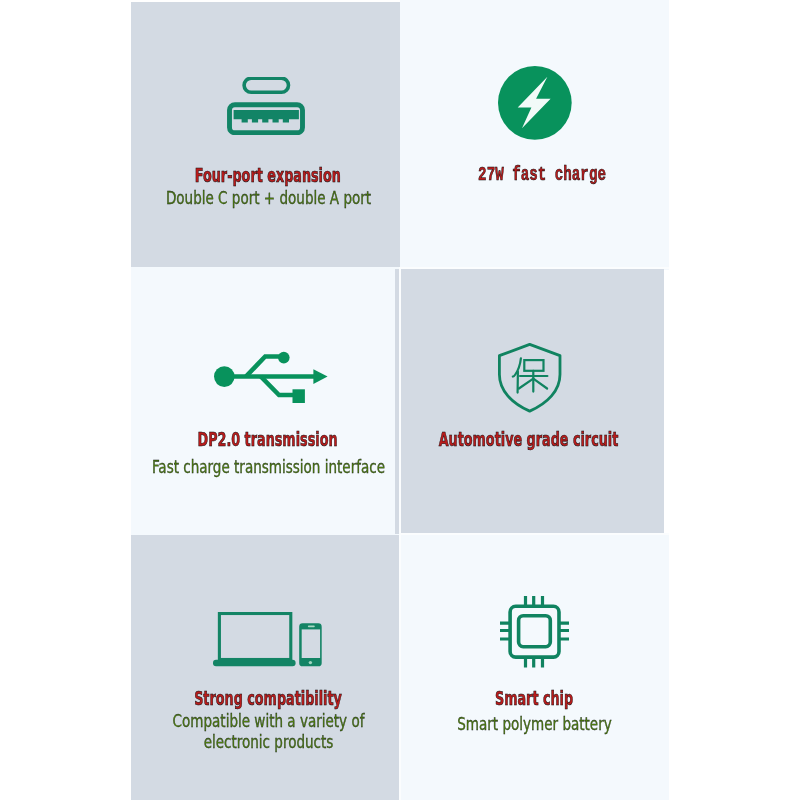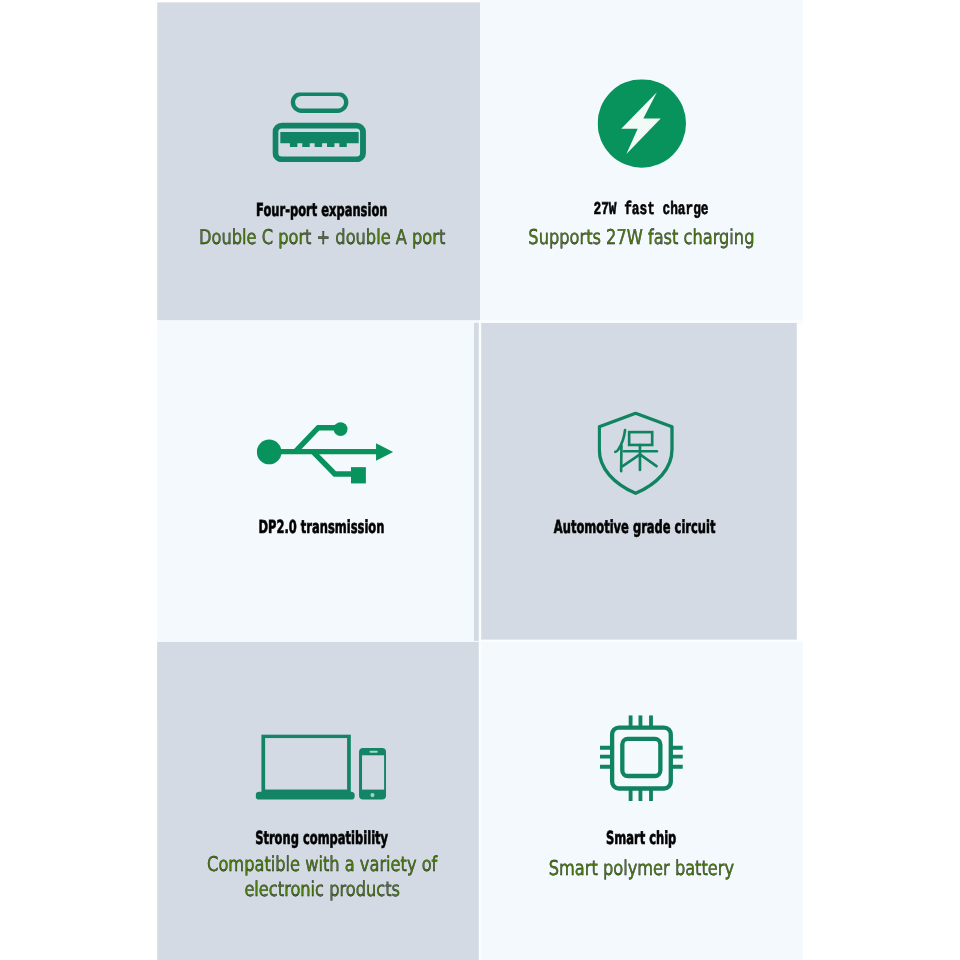--- a/index.html
+++ b/index.html
@@ -15,21 +15,21 @@
   .c2{left:0;top:265px;height:332px;}
   .c3{left:264px;top:267px;height:265px;}
   .c4{left:0;top:533px;height:267px;}
   .c5{left:269px;top:532px;height:267px;}
   .seam{position:absolute;background:#fbfdfe;}
   .iconwrap{position:absolute;display:flex;
             align-items:center;justify-content:center;}
   .txt{position:absolute;left:-60px;width:389px;text-align:center;}
   .c0 .txt,.c2 .txt,.c4 .txt{left:-57.5px;}
   .title{font-family:"DejaVu Sans Condensed","DejaVu Sans",sans-serif;font-weight:bold;
-         font-size:15px;line-height:22.77px;color:#000000;white-space:nowrap;
+         font-size:20px;line-height:22.77px;color:#b91c1c;white-space:nowrap;
          -webkit-text-stroke:0.55px #0b0c0e;}
   .title > span{display:inline-block;transform:scaleX(0.710);transform-origin:center;}
   .sub{font-family:"DejaVu Sans Condensed","DejaVu Sans",sans-serif;font-weight:normal;
        font-size:17.01px;line-height:20.2px;color:#4d7c0f;white-space:nowrap;
        -webkit-text-stroke:0.3px #15181c;}
   .sub > div{display:block;transform:scaleX(0.884);transform-origin:center;}
 </style>
 </head>
 <body>
 
@@ -50,40 +50,40 @@
   </div>
 
   <div class="cell light c1">
     <div class="iconwrap" style="left:98.3px;top:65.9px;width:73.7px;height:73.7px;">
       <svg width="73.7" height="73.7" viewBox="0 0 73.7 73.7">
         <circle cx="36.85" cy="36.85" r="36.85" fill="#08925c"></circle>
         <path d="M49.4 10.8 L19.7 41.4 L33.4 41.4 L24.0 62.3 L52.6 32.7 L38.1 32.7 Z" fill="#f2faf8"></path>
       </svg>
     </div>
     <div class="txt title" style="top:164.0px;margin-left:8px;font-family:Liberation Mono, monospace;"><span>27W fast charge</span></div>
-    <div class="txt sub" style="top:187.8px;">
-      <div>Supports 27W fast charging</div>
-    </div>
   </div>
 
   <div class="cell light c2">
     <div class="iconwrap" style="left:83.3px;top:83.9px;width:114px;height:52.4px;">
       <svg width="114" height="52.4" viewBox="0 0 114 52.4">
         <g stroke="#08925c" stroke-width="4.5" fill="none" stroke-linecap="butt" stroke-linejoin="miter">
           <path d="M32.1 25.4 L51.2 5.4 H69.8"></path>
           <path d="M46.7 25.4 L65 44.0 H80.5"></path>
           <path d="M10.3 25.4 H103.5"></path>
         </g>
         <circle cx="10.3" cy="25.6" r="10.3" fill="#08925c"></circle>
         <circle cx="69.8" cy="6.6" r="5.8" fill="#08925c"></circle>
         <rect x="78.5" y="38.3" width="12.4" height="13.9" fill="#08925c"></rect>
         <path d="M99.4 18.3 L113.6 25.6 L99.4 32.9 Z" fill="#08925c"></path>
       </svg>
     </div>
     <div class="txt title" style="top:161.4px;"><span>DP2.0 transmission</span></div>
+    <div class="txt sub" style="top:189.6px;">
+      <div>Fast charge transmission interface</div>
+    </div>
   </div>
 
   <div class="cell dark c3">
     <div class="iconwrap" style="left:103.3px;top:74.3px;width:63.4px;height:69.5px;">
       <svg width="63.4" height="69.5" viewBox="0 0 63.4 69.5">
         <path d="M31.7 1.4 L1.4 12.6 V31.5 C1.4 47.6 13.8 60.2 31.7 68.1 C49.6 60.2 62.0 47.6 62.0 31.5 V12.6 Z" fill="none" stroke="#108360" stroke-width="2.8" stroke-linejoin="round" stroke-linecap="round"></path>
         <g stroke="#108360" stroke-width="2.2" fill="none" stroke-linecap="round" stroke-linejoin="miter">
           <path d="M22.9 15.3 C22.2 21.5 20.1 27.4 17.3 31.5 C16.4 32.9 15.5 33.6 14.8 33.6"></path>
           <path d="M19.9 28.6 L19.6 49.6"></path>
           <rect x="26.3" y="17.1" width="19.2" height="10.7"></rect>

